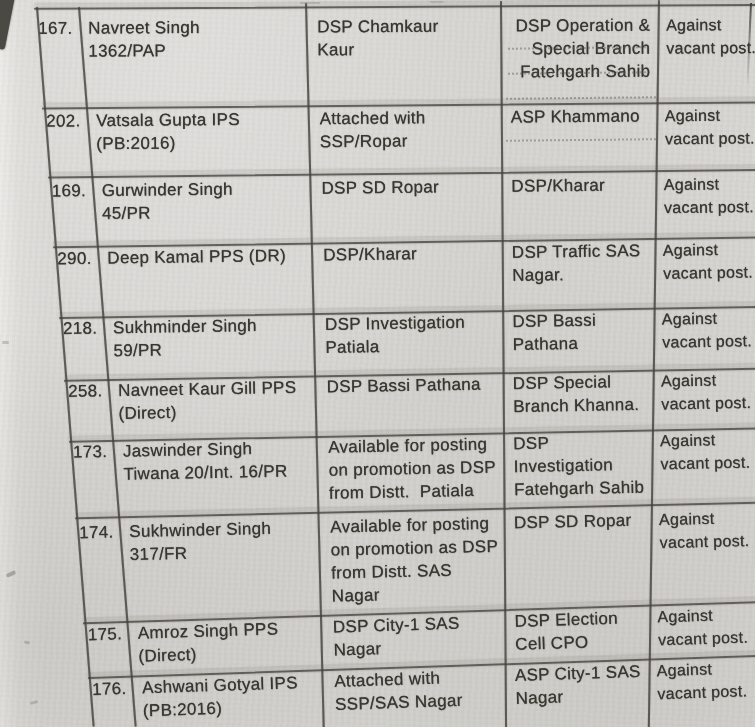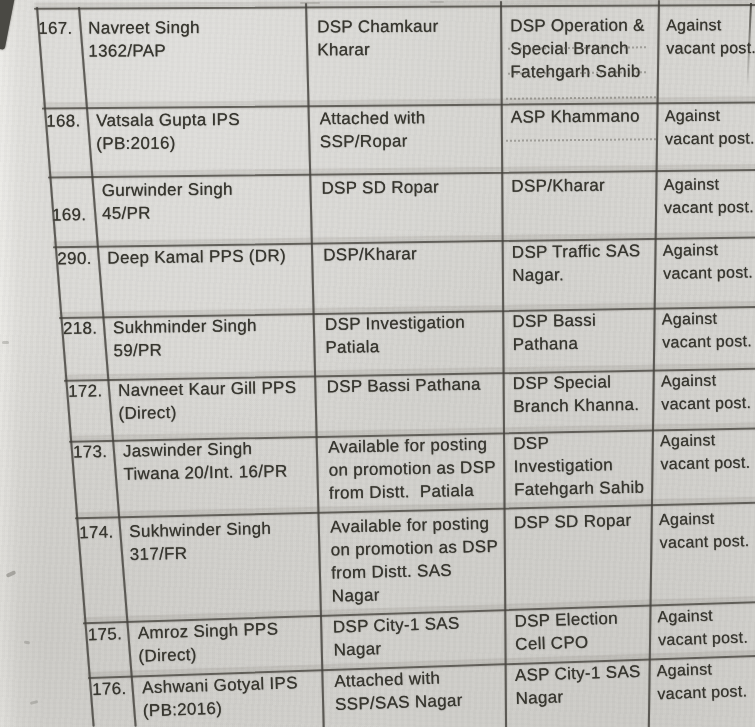--- a/index.html
+++ b/index.html
@@ -63,41 +63,41 @@
 
 <div id="sheet">
   <div id="content">
     <div id="rows-layer">
         <div class="row" style="top: 8px; height: 100px; transform: rotate(-0.3deg);">
           <div class="hline" style="left: 34px; width: 759px;"></div>
           <div class="cell serial" style="left: 38px; width: 34px; top: 9px;">167.</div>
           <div class="cell name" style="left: 88px; width: 207px; top: 9px;">Navreet Singh
 1362/PAP</div>
           <div class="cell current" style="left: 317px; width: 175px; top: 9px;">DSP Chamkaur
-Kharar</div>
-          <div class="cell new" style="left: 510px; width: 140px; top: 9px;">DSP Operation &amp;
+Kaur</div>
+          <div class="cell new" style="left: 510px; width: 140px; top: 9px; text-align: right;">DSP Operation &amp;
 Special Branch
 Fatehgarh Sahib</div>
           <div class="cell remarks" style="left: 666px; width: 180px; top: 9px;">Against
 vacant post.</div>
         </div>
         <div class="row" style="top: 108px; height: 69px; transform: rotate(-0.5deg);">
           <div class="hline" style="left: 42.0056px; width: 750.994px;"></div>
-          <div class="cell serial" style="left: 46.0056px; width: 34px; top: 2px;">168.</div>
+          <div class="cell serial" style="left: 46.0056px; width: 34px; top: 2px;">202.</div>
           <div class="cell name" style="left: 96.0056px; width: 201.522px; top: 2px;">Vatsala Gupta IPS
 (PB:2016)</div>
           <div class="cell current" style="left: 319.528px; width: 173.174px; top: 2px;">Attached with
 SSP/Ropar</div>
           <div class="cell new" style="left: 510.702px; width: 137.893px; top: 2px;">ASP Khammano</div>
           <div class="cell remarks" style="left: 664.596px; width: 180px; top: 2px;">Against
 vacant post.</div>
         </div>
         <div class="row" style="top: 177px; height: 70px; transform: rotate(-0.6deg);">
           <div class="hline" style="left: 47.5295px; width: 745.471px;"></div>
-          <div class="cell serial" style="left: 51.5295px; width: 34px; top: 3px; margin-top: 24px;">169.</div>
+          <div class="cell serial" style="left: 51.5295px; width: 34px; top: 3px;">169.</div>
           <div class="cell name" style="left: 101.529px; width: 197.743px; top: 3px;">Gurwinder Singh
 45/PR</div>
           <div class="cell current" style="left: 321.272px; width: 171.914px; top: 3px;">DSP SD Ropar</div>
           <div class="cell new" style="left: 511.187px; width: 136.44px; top: 3px;">DSP/Kharar</div>
           <div class="cell remarks" style="left: 663.626px; width: 180px; top: 3px;">Against
 vacant post.</div>
         </div>
         <div class="row" style="top: 247px; height: 71px; transform: rotate(-0.8deg);">
           <div class="hline" style="left: 53.1334px; width: 739.867px;"></div>
           <div class="cell serial" style="left: 57.1334px; width: 34px; top: 1px;">290.</div>
@@ -115,21 +115,21 @@
 59/PR</div>
           <div class="cell current" style="left: 324.837px; width: 169.34px; top: 0px;">DSP Investigation
 Patiala</div>
           <div class="cell new" style="left: 512.177px; width: 133.469px; top: 0px;">DSP Bassi
 Pathana</div>
           <div class="cell remarks" style="left: 661.646px; width: 180px; top: 0px;">Against
 vacant post.</div>
         </div>
         <div class="row" style="top: 381px; height: 61px; transform: rotate(-1deg);">
           <div class="hline" style="left: 63.861px; width: 729.139px;"></div>
-          <div class="cell serial" style="left: 67.861px; width: 34px; top: 0px;">172.</div>
+          <div class="cell serial" style="left: 67.861px; width: 34px; top: 0px;">258.</div>
           <div class="cell name" style="left: 117.861px; width: 186.569px; top: 0px;">Navneet Kaur Gill PPS
 (Direct)</div>
           <div class="cell current" style="left: 326.43px; width: 168.19px; top: 0px;">DSP Bassi Pathana</div>
           <div class="cell new" style="left: 512.619px; width: 132.142px; top: 0px;">DSP Special
 Branch Khanna.</div>
           <div class="cell remarks" style="left: 660.761px; width: 180px; top: 0px;">Against
 vacant post.</div>
         </div>
         <div class="row" style="top: 442px; height: 77px; transform: rotate(-1.1deg);">
           <div class="hline" style="left: 68.7444px; width: 724.256px;"></div>

